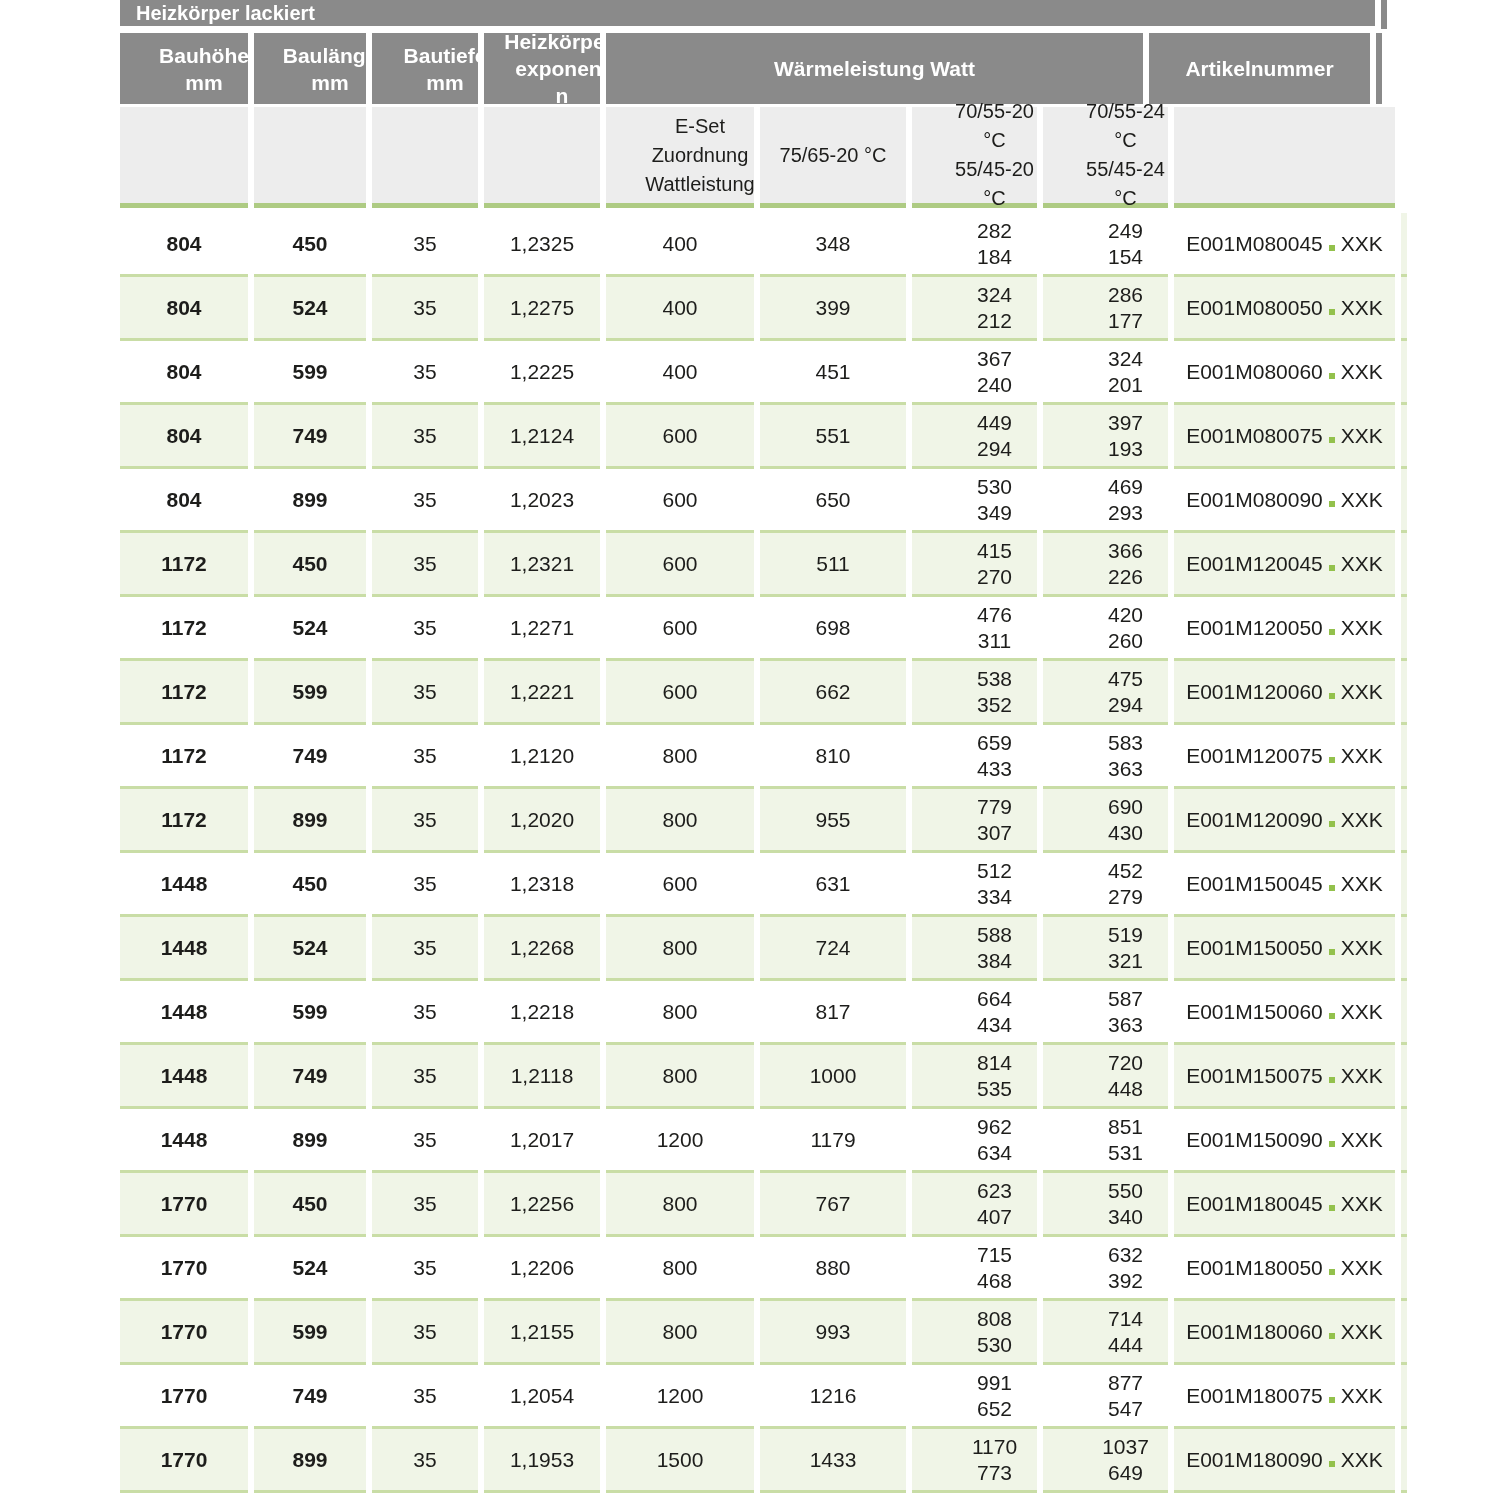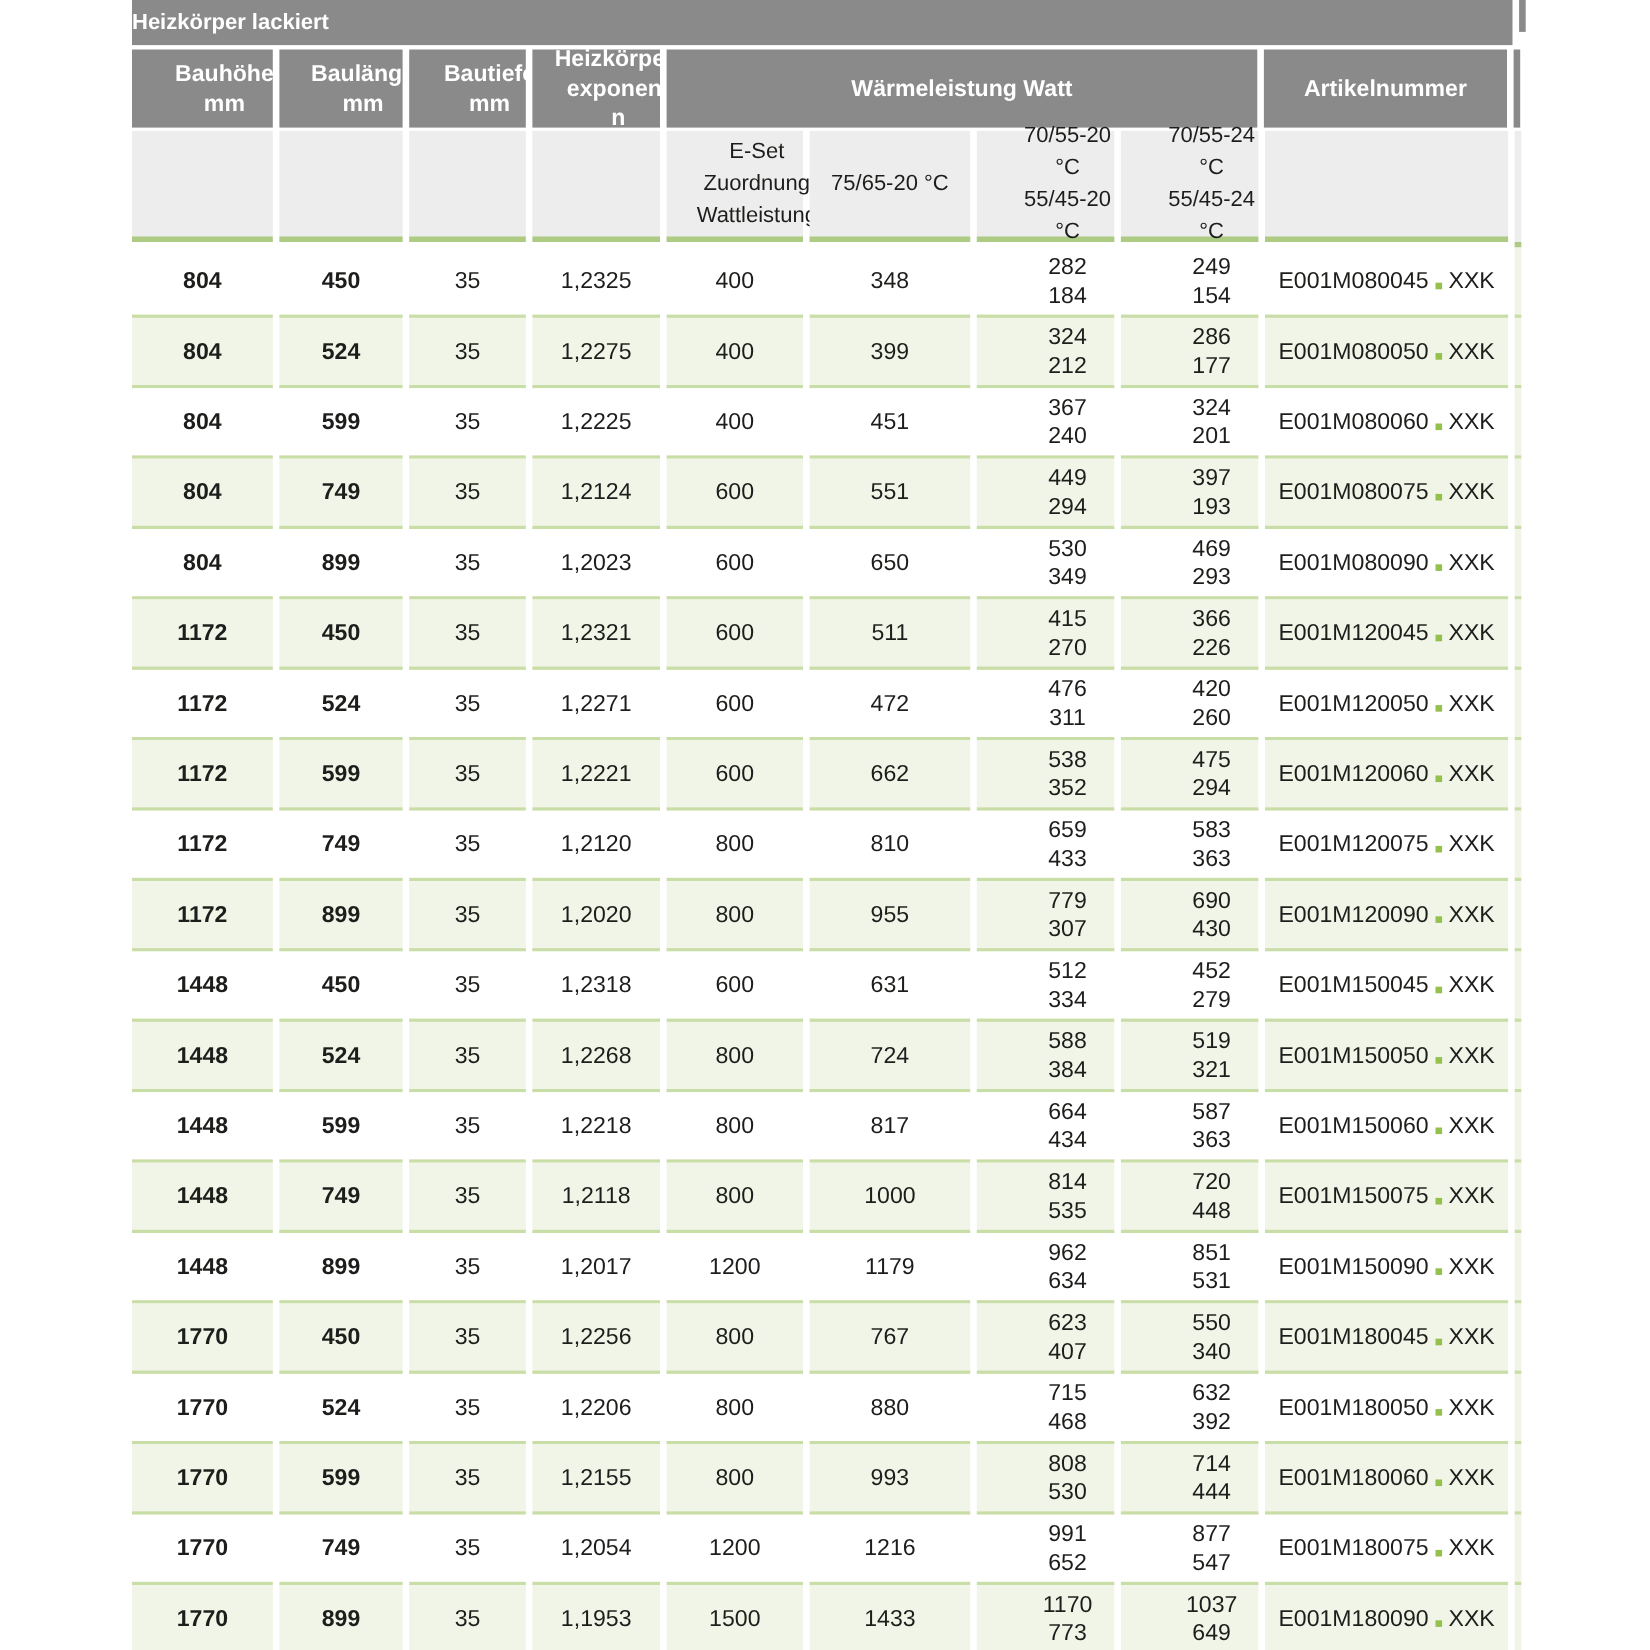--- a/index.html
+++ b/index.html
@@ -20,26 +20,26 @@
     color:var(--text);
   }
   .tablewrap{position:absolute;left:120px;top:0;width:1267px;}
   .frow{display:flex;column-gap:6px;}
   .c{
     box-sizing:border-box;display:flex;align-items:center;justify-content:center;
     flex-direction:row;text-align:center;flex-shrink:0;
   }
   .col{flex-direction:column;padding-left:40px;}
   .w1{width:128px}.w2{width:112px}.w3{width:106px}.w4{width:116px}
-  .w5{width:124px}.w6{width:146px}.w7{width:125px}.w8{width:125px}
+  .w5{width:148px}.w6{width:146px}.w7{width:125px}.w8{width:125px}
   .w9{width:221px}.wg{width:537px}.ws{width:6px}
   .titlebar{
-    width:1255px;height:41px;background:var(--header_bg);color:#fff;
+    width:1255px;height:26px;background:var(--header_bg);color:#fff;
     font-weight:bold;font-size:20px;display:flex;align-items:center;
-    box-sizing:border-box;
+    padding-left:16px;box-sizing:border-box;
   }
   .title-sliver{height:29px;background:var(--header_bg);}
   .spacer4{height:4px;}
   .spacer3{height:3px;}
   .hcell{
     background:var(--header_bg);color:#fff;font-weight:bold;font-size:21px;
     line-height:27px;height:71px;
   }
   .shcell{
     background:var(--subheader_bg);font-size:20px;line-height:29px;height:101px;
@@ -329,21 +329,21 @@
         <div class="c dc w3">
           <span>35</span>
         </div>
         <div class="c dc w4">
           <span>1,2271</span>
         </div>
         <div class="c dc w5">
           <span>600</span>
         </div>
         <div class="c dc w6">
-          <span>472</span>
+          <span>698</span>
         </div>
         <div class="c dc w7 col">
           <span>476</span>
           <span>311</span>
         </div>
         <div class="c dc w8 col">
           <span>420</span>
           <span>260</span>
         </div>
         <div class="c dc w9">

